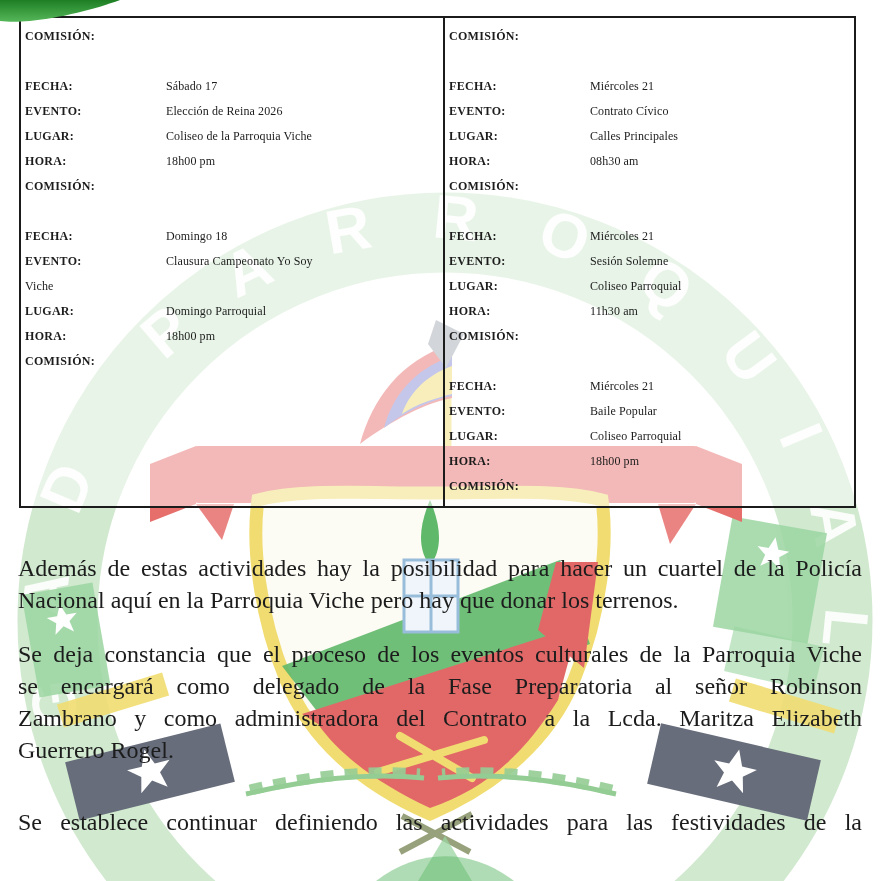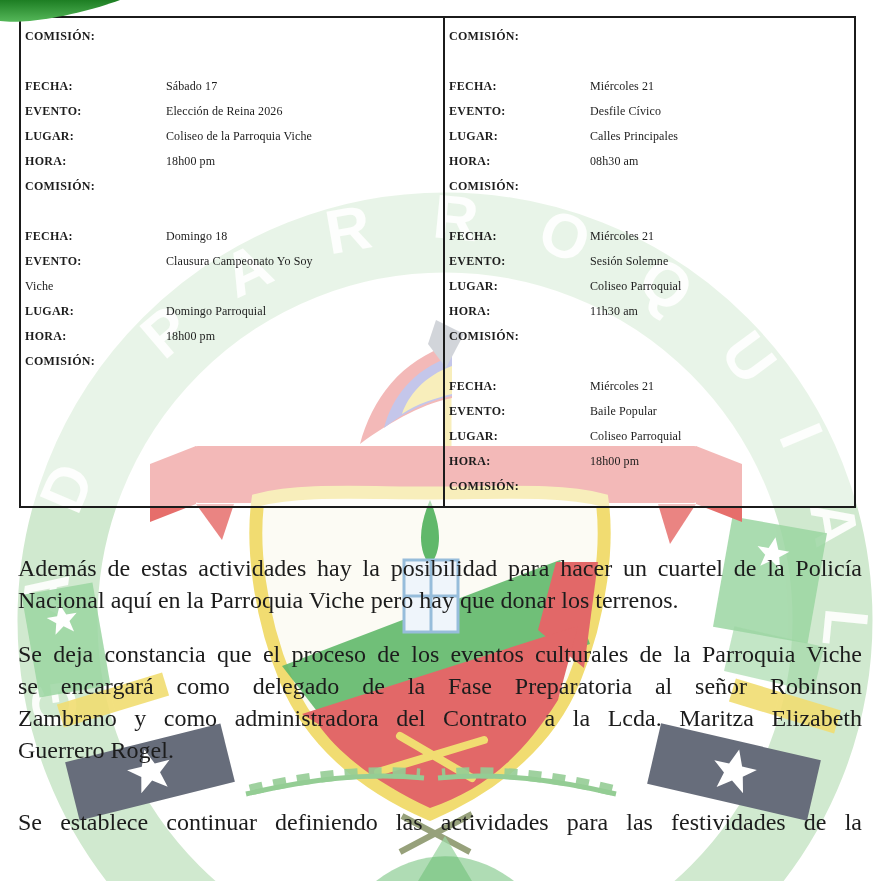--- a/index.html
+++ b/index.html
@@ -137,21 +137,21 @@
         <div class="row"><span class="lbl">EVENTO:</span><span class="val">Clausura Campeonato Yo Soy</span></div>
         <div class="row"><span class="val">Viche</span></div>
         <div class="row"><span class="lbl">LUGAR:</span><span class="val">Domingo Parroquial</span></div>
         <div class="row"><span class="lbl">HORA:</span><span class="val">18h00 pm</span></div>
         <div class="row"><span class="lbl">COMISIÓN:</span></div>
       </div>
     <div class="tcell right">
         <div class="row"><span class="lbl">COMISIÓN:</span></div>
         <div class="row gap"></div>
         <div class="row"><span class="lbl">FECHA:</span><span class="val">Miércoles 21</span></div>
-        <div class="row"><span class="lbl">EVENTO:</span><span class="val">Desfile Cívico</span></div>
+        <div class="row"><span class="lbl">EVENTO:</span><span class="val">Contrato Cívico</span></div>
         <div class="row"><span class="lbl">LUGAR:</span><span class="val">Calles Principales</span></div>
         <div class="row"><span class="lbl">HORA:</span><span class="val">08h30 am</span></div>
         <div class="row"><span class="lbl">COMISIÓN:</span></div>
         <div class="row gap"></div>
         <div class="row"><span class="lbl">FECHA:</span><span class="val">Miércoles 21</span></div>
         <div class="row"><span class="lbl">EVENTO:</span><span class="val">Sesión Solemne</span></div>
         <div class="row"><span class="lbl">LUGAR:</span><span class="val">Coliseo Parroquial</span></div>
         <div class="row"><span class="lbl">HORA:</span><span class="val">11h30 am</span></div>
         <div class="row"><span class="lbl">COMISIÓN:</span></div>
         <div class="row gap"></div>

